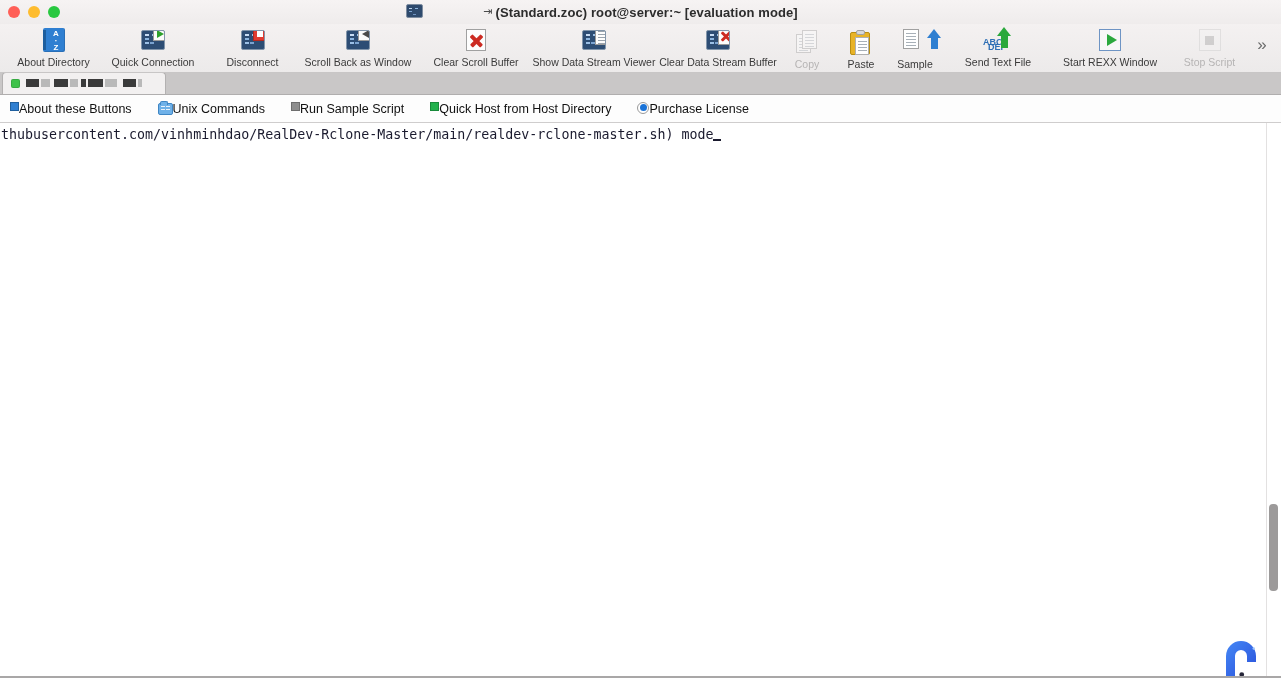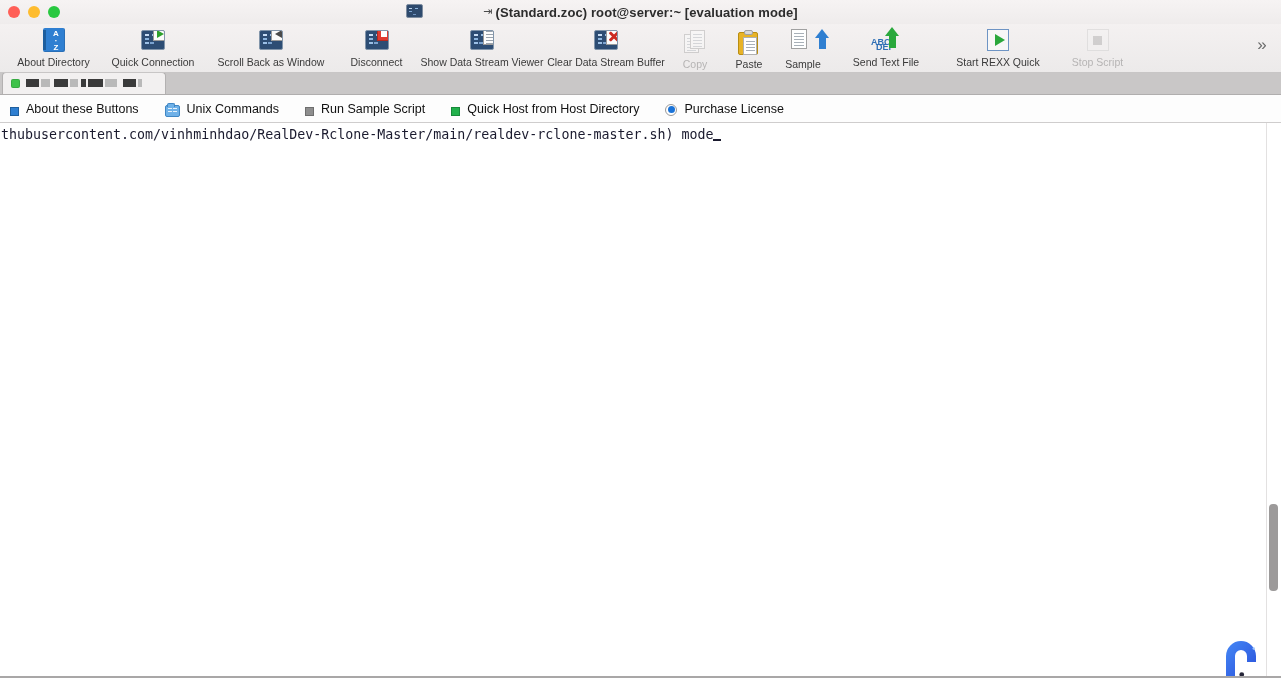--- a/index.html
+++ b/index.html
@@ -258,21 +258,21 @@
   
   .tab-label .px { position: absolute; top: 1px; background: #3a3a3a; height: 8px; }
   .tab-label .px.l { background: #b9b9b9; }
 
   
   .buttonbar {
     height: 28px; background: #fdfdfd;
     border-bottom: 1px solid #cfcdcd;
     display: flex; align-items: center; padding-left: 10px; gap: 26px;
   }
-  .bbtn { display: flex; align-items: flex-end; gap: 7px; cursor: default; }
+  .bbtn { display: flex; align-items: flex-start; cursor: default; }
   .bbtn-label { font-size: 12.5px; color: #111; white-space: nowrap; }
   .bico { width: 14px; height: 14px; flex: none; position: relative; }
   .bico.sq-blue  { background: #2f7fd1; border: 1px solid #1f5f9e; width: 9px; height: 9px; }
   .bico.sq-gray  { background: #8e8e8e; border: 1px solid #6e6e6e; width: 9px; height: 9px; }
   .bico.sq-green { background: #22b14c; border: 1px solid #188a3a; width: 9px; height: 9px; }
   .bico.radio-blue {
     width: 12px; height: 12px; border-radius: 50%;
     background: #fff; border: 1px solid #9a9a9a;
     display: flex; align-items: center; justify-content: center;
   }
@@ -354,38 +354,44 @@
 
     <div class="tb-item wide">
       <div class="tb-icon">
         <div class="ico-term">
             <span class="badge play"></span>
           </div>
       </div>
       <div class="tb-label">Quick Connection</div>
     </div>
 
+    <div class="tb-item">
+      <div class="tb-icon">
+        <div class="ico-term">
+            <span class="badge stop"></span>
+          </div>
+      </div>
+      <div class="tb-label">Disconnect</div>
+    </div>
+
     <div class="tb-item wider">
       <div class="tb-icon">
         <div class="ico-term">
             <span class="badge back"></span>
           </div>
       </div>
       <div class="tb-label">Scroll Back as Window</div>
     </div>
 
-    <div class="tb-item">
-      <div class="tb-icon">
-        <div class="ico-term">
-            <span class="badge stop"></span>
-          </div>
-      </div>
-      <div class="tb-label">Disconnect</div>
-    </div>
-
+    <div class="tb-item wide">
+      <div class="tb-icon">
+        <div class="ico-xbox"></div>
+      </div>
+      <div class="tb-label">Clear Scroll Buffer</div>
+    </div>
 
     <div class="tb-item wider">
       <div class="tb-icon">
         <div class="ico-term">
             <span class="ico-page">
               <i></i>
             </span>
           </div>
       </div>
       <div class="tb-label">Show Data Stream Viewer</div>
@@ -452,21 +458,21 @@
             <span class="gstem"></span>
         </div>
       </div>
       <div class="tb-label">Send Text File</div>
     </div>
 
     <div class="tb-item wide">
       <div class="tb-icon">
         <div class="ico-runbox"></div>
       </div>
-      <div class="tb-label">Start REXX Quick</div>
+      <div class="tb-label">Start REXX Window</div>
     </div>
 
     <div class="tb-item disabled">
       <div class="tb-icon">
         <div class="ico-stopbox"></div>
       </div>
       <div class="tb-label">Stop Script</div>
     </div>
 
     <div class="tb-overflow">»</div>

